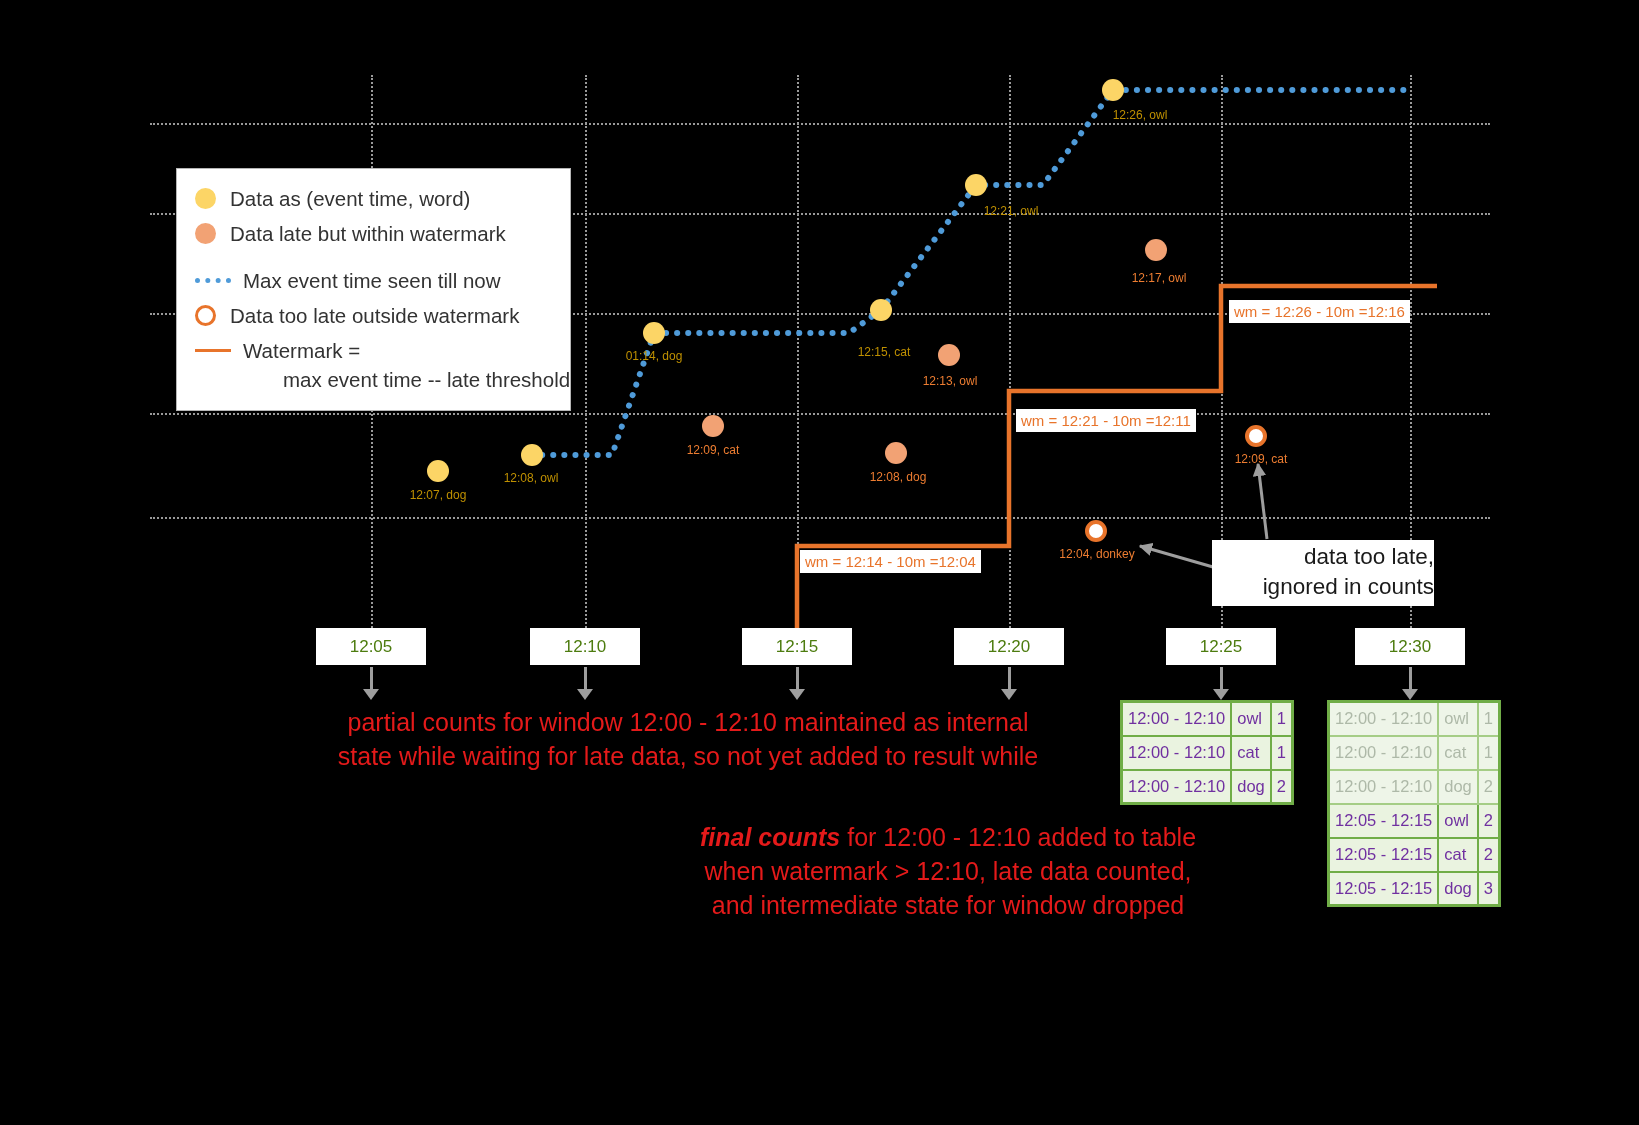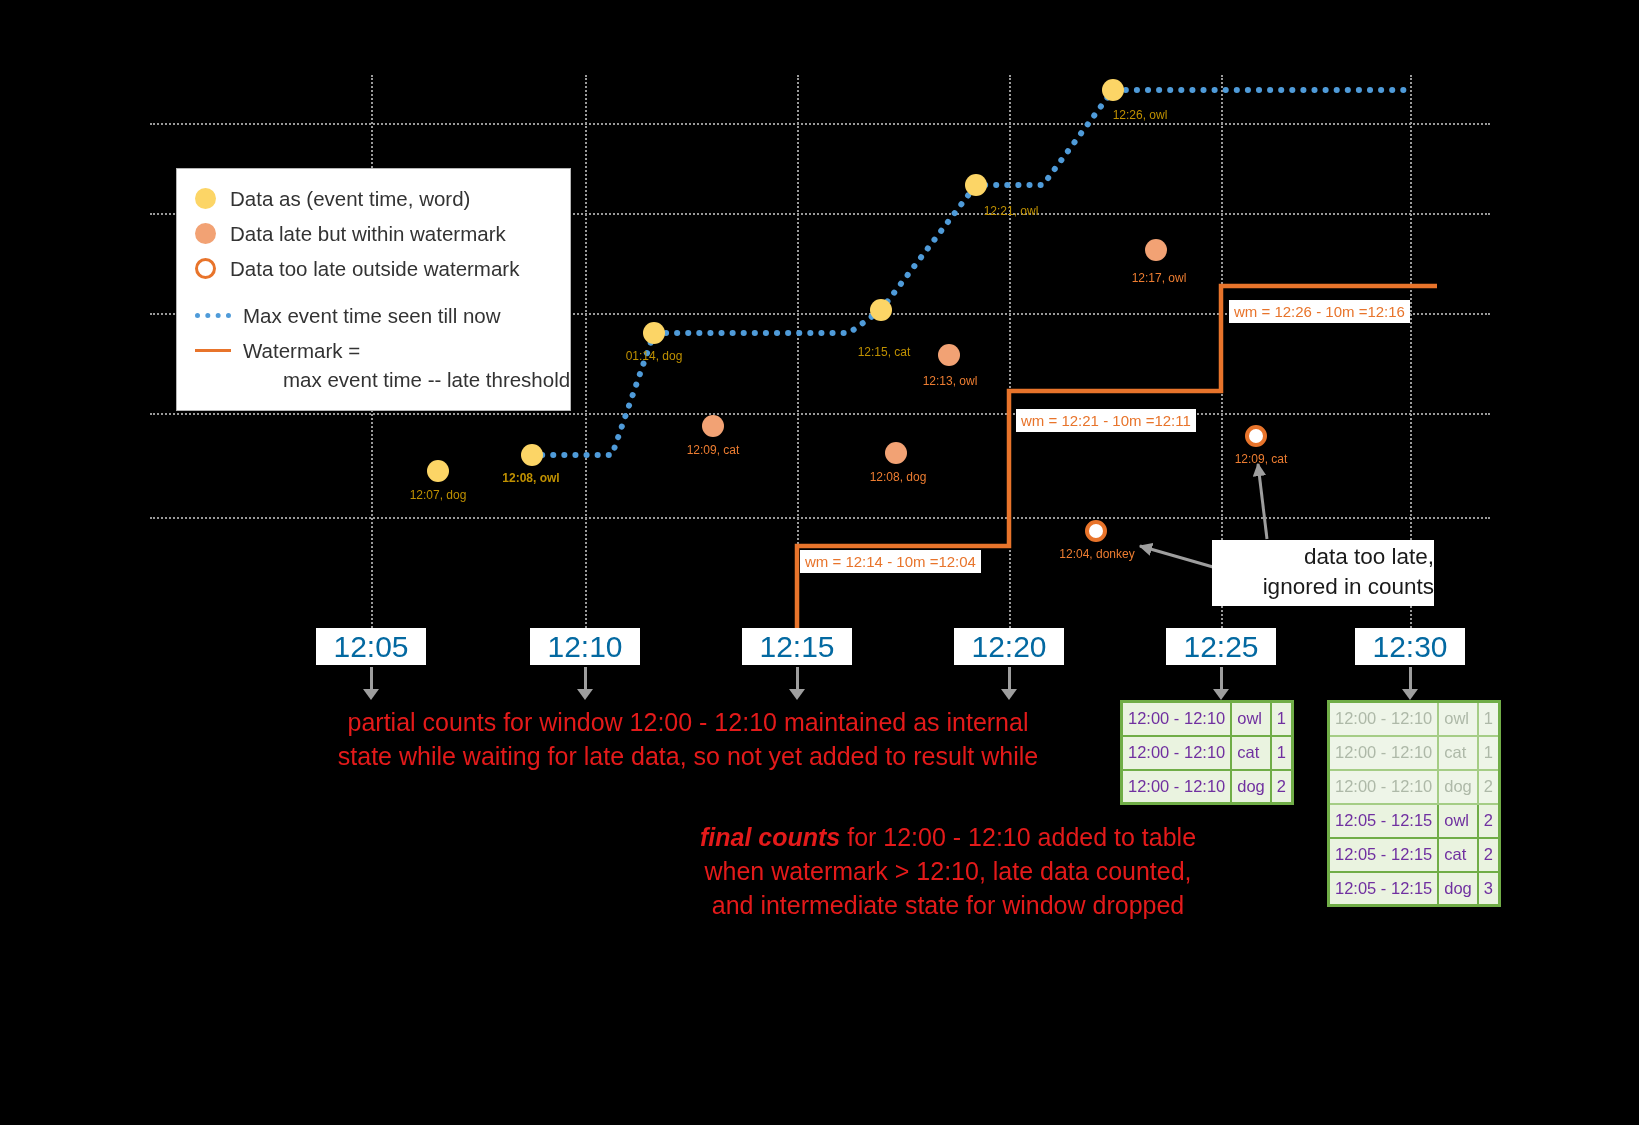--- a/index.html
+++ b/index.html
@@ -36,21 +36,21 @@
   .swatch.dot-sw.too-late { background:#fff; border:3.5px solid #e8742b; }
   .swatch.line-sw { width:36px; height:0; margin-right:12px; }
   .swatch.line-sw.dotted { border-top:5px dotted #4f9bd9; }
   .swatch.line-sw.solid  { border-top:3px solid #e8742b; }
   .legend-label { font-size:20.5px; color:#333; white-space:nowrap; }
   .legend-subrow { padding-left:88px; font-size:20.5px; color:#333; height:30px; white-space:nowrap; }
 
   .wm-label { position:absolute; background:#fff; color:#e8742b; font-size:15px; line-height:21px; padding:1px 5px; white-space:nowrap; }
 
   .tick-box { position:absolute; top:628px; transform:translateX(-50%); min-width:110px; height:37px; background:#fff;
-              display:flex; align-items:center; justify-content:center; font-size:30px; color:#0369a1; padding:0 10px; }
+              display:flex; align-items:center; justify-content:center; font-size:17px; color:#4d7c0f; padding:0 10px; }
   .tick-arrow { position:absolute; top:667px; transform:translateX(-50%); width:16px; }
   .tick-arrow .stem { display:block; width:3px; height:22px; background:#9e9e9e; margin:0 auto; }
   .tick-arrow .head { display:block; width:0; height:0; border-left:8px solid transparent; border-right:8px solid transparent;
                       border-top:11px solid #9e9e9e; margin:0 auto; }
 
   .note { position:absolute; color:#e41a1a; font-size:25px; line-height:34px; text-align:center; }
   .note.partial { left:298px; top:705px; width:780px; }
   .note.final   { left:668px; top:820px; width:560px; }
   .note .em { font-weight:700; font-style:italic; }
 
@@ -95,21 +95,21 @@
     <g id="note-arrows">
         <line x1="1213" y1="567" x2="1140" y2="546" class="note-arrow" marker-end="url(#arrowhead)"></line>
         <line x1="1267" y1="539" x2="1258" y2="464" class="note-arrow" marker-end="url(#arrowhead)"></line>
       </g>
   </svg>
 
   <div class="layer" id="points-layer">
       <div class="dot on-time" style="left: 438px; top: 471px;"></div>
       <div class="pt-label on-time" style="left: 438px; top: 495px;">12:07, dog</div>
       <div class="dot on-time" style="left: 532px; top: 455px;"></div>
-      <div class="pt-label on-time" style="left: 531px; top: 478px; font-weight: bold;">12:08, owl</div>
+      <div class="pt-label on-time" style="left: 531px; top: 478px;">12:08, owl</div>
       <div class="dot on-time" style="left: 654px; top: 333px;"></div>
       <div class="pt-label on-time" style="left: 654px; top: 356px;">01:14, dog</div>
       <div class="dot on-time" style="left: 881px; top: 310px;"></div>
       <div class="pt-label on-time" style="left: 884px; top: 352px;">12:15, cat</div>
       <div class="dot on-time" style="left: 976px; top: 185px;"></div>
       <div class="pt-label on-time" style="left: 1011px; top: 211px;">12:21, owl</div>
       <div class="dot on-time" style="left: 1113px; top: 90px;"></div>
       <div class="pt-label on-time" style="left: 1140px; top: 115px;">12:26, owl</div>
       <div class="dot late" style="left: 713px; top: 426px;"></div>
       <div class="pt-label late" style="left: 713px; top: 450px;">12:09, cat</div>
@@ -127,27 +127,27 @@
 
   <div class="legend">
     <div class="legend-row">
       <span class="swatch dot-sw on-time"></span>
       <span class="legend-label">Data as (event time, word)</span>
     </div>
     <div class="legend-row">
       <span class="swatch dot-sw late"></span>
       <span class="legend-label">Data late but within watermark</span>
     </div>
-    <div class="legend-row">
-      <span class="swatch dot-sw too-late"></span>
-      <span class="legend-label">Data too late outside watermark</span>
-    </div>
     <div class="legend-row gap">
       <span class="swatch line-sw dotted"></span>
       <span class="legend-label">Max event time seen till now</span>
+    </div>
+    <div class="legend-row">
+      <span class="swatch dot-sw too-late"></span>
+      <span class="legend-label">Data too late outside watermark</span>
     </div>
     <div class="legend-row">
       <span class="swatch line-sw solid"></span>
       <span class="legend-label">Watermark =</span>
     </div>
     <div class="legend-subrow">max event time -- late threshold</div>
   </div>
 
   <div class="layer" id="wm-label-layer">
       <div class="wm-label" style="left: 800px; top: 550px;">wm = 12:14 - 10m =12:04</div>

